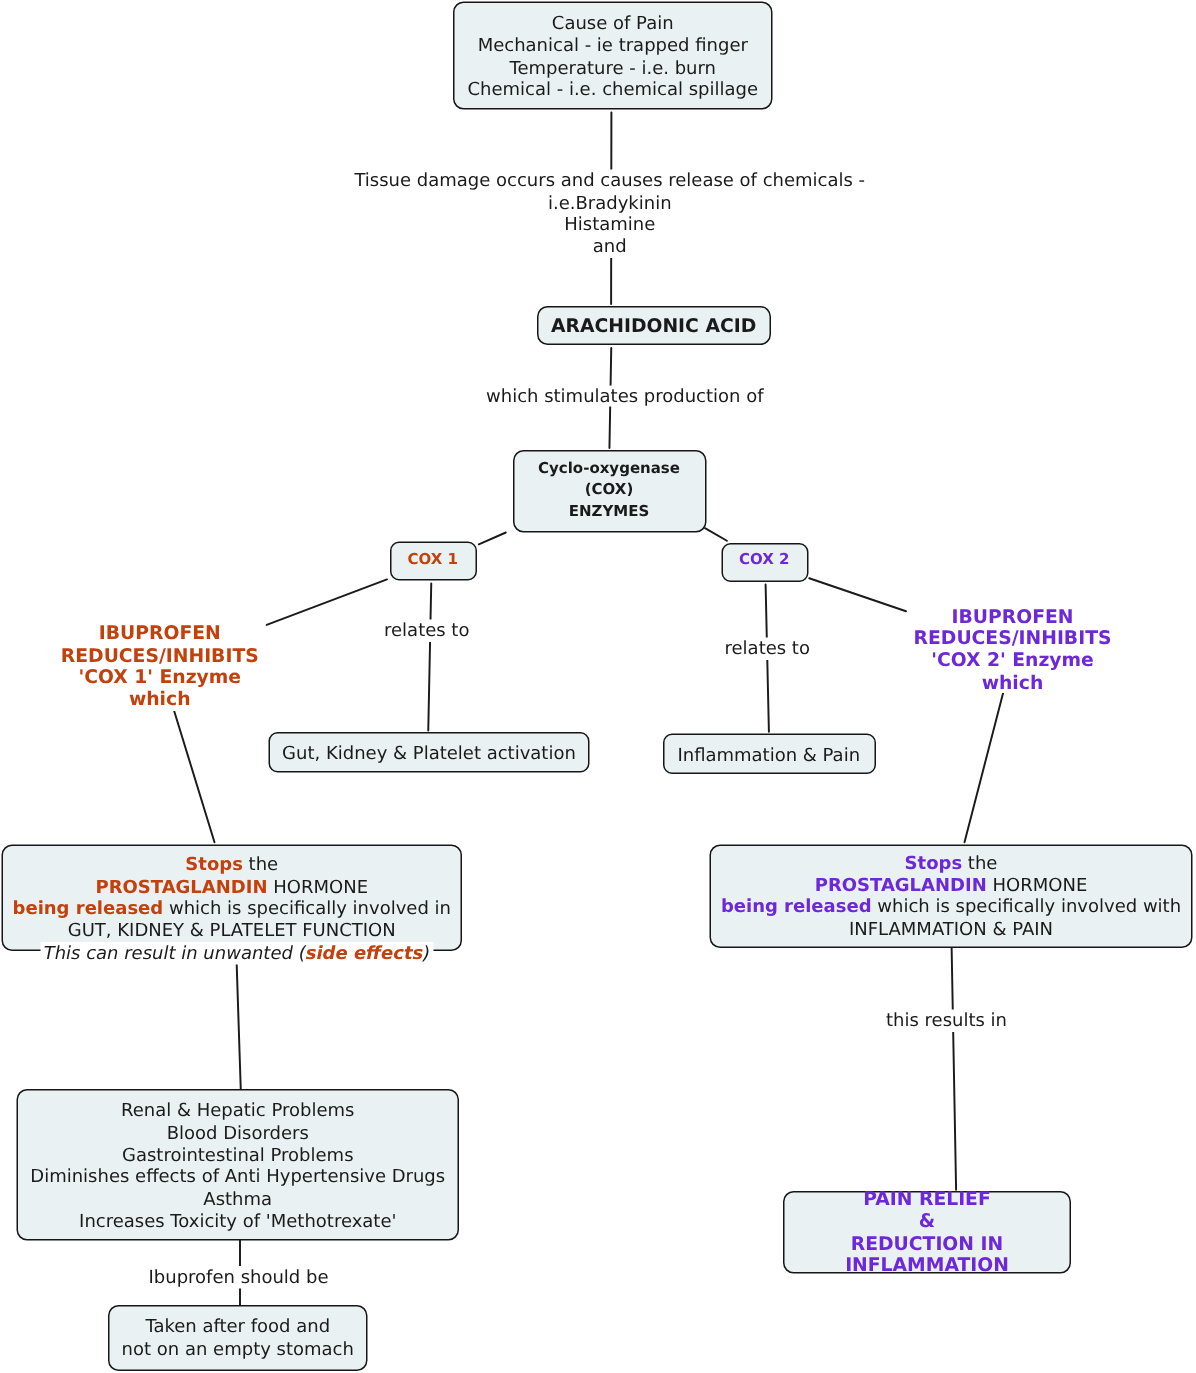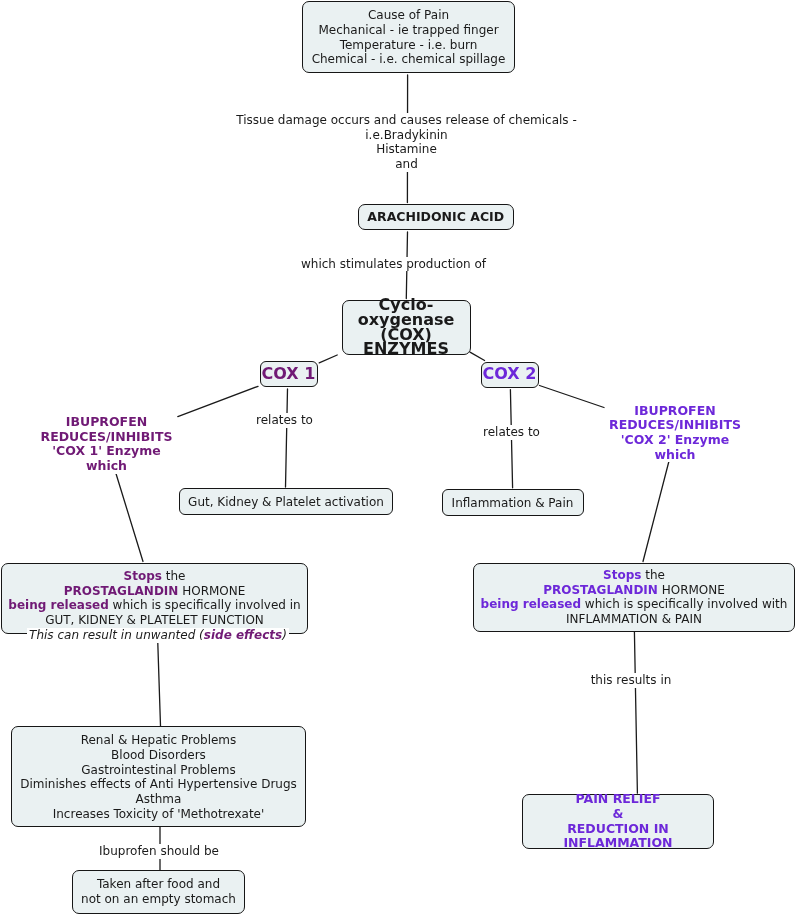--- a/index.html
+++ b/index.html
@@ -5,26 +5,26 @@
 <style>
   html,body{margin:0;padding:0;background:#ffffff;}
   #page{position:relative;width:797px;height:915px;overflow:hidden;background:#ffffff;
         font-family:"DejaVu Sans", sans-serif;-webkit-font-smoothing:antialiased;}
   svg#links{position:absolute;left:0;top:0;width:797px;height:915px;pointer-events:none;}
   .node{position:absolute;box-sizing:border-box;background:#eaf1f2;
         border:1.4px solid #161616;border-radius:7px;
         display:flex;align-items:center;justify-content:center;
         text-align:center;font-size:12px;line-height:14.65px;color:#1a1a1a;}
   .node .inner{width:100%;}
-  .node.bold{font-weight:bold;font-size:16px;line-height:14.65px;}
+  .node.bold{font-weight:bold;font-size:10px;line-height:14.65px;}
   .node.bold.big{font-size:12.5px;}
   .lbl{position:absolute;text-align:center;font-size:12px;line-height:14.65px;
        color:#1a1a1a;background:#ffffff;white-space:nowrap;}
   .lbl.bold{font-weight:bold;font-size:12.5px;line-height:14.65px;}
-  .red{color:#701a75;}
+  .red{color:#c2410c;}
   .blue{color:#6d28d9;}
   .bd{font-weight:bold;}
 </style>
 </head>
 <body>
 
 <div id="page">
 
   <svg id="links" viewBox="0 0 797 915">
     <g stroke="#1a1a1a" stroke-width="1.3" fill="none" stroke-linecap="round">
@@ -125,21 +125,21 @@
     </div>
   </div>
 
   <div class="lbl" style="left:234px;top:113.1px;width:345px;">
     <div>Tissue damage occurs and causes release of chemicals -</div>
     <div>i.e.Bradykinin</div>
     <div>Histamine</div>
     <div>and</div>
   </div>
 
-  <div class="lbl" style="left:301px;top:256.6px;width:185px;text-align:center;">
+  <div class="lbl" style="left:324px;top:256.6px;width:185px;text-align:center;">
     <span>which stimulates production of</span>
   </div>
 
   <div class="lbl" style="left:255.5px;top:413px;width:58px;">
     <span>relates to</span>
   </div>
 
   <div class="lbl" style="left:482.5px;top:425px;width:58px;">
     <span>relates to</span>
   </div>

